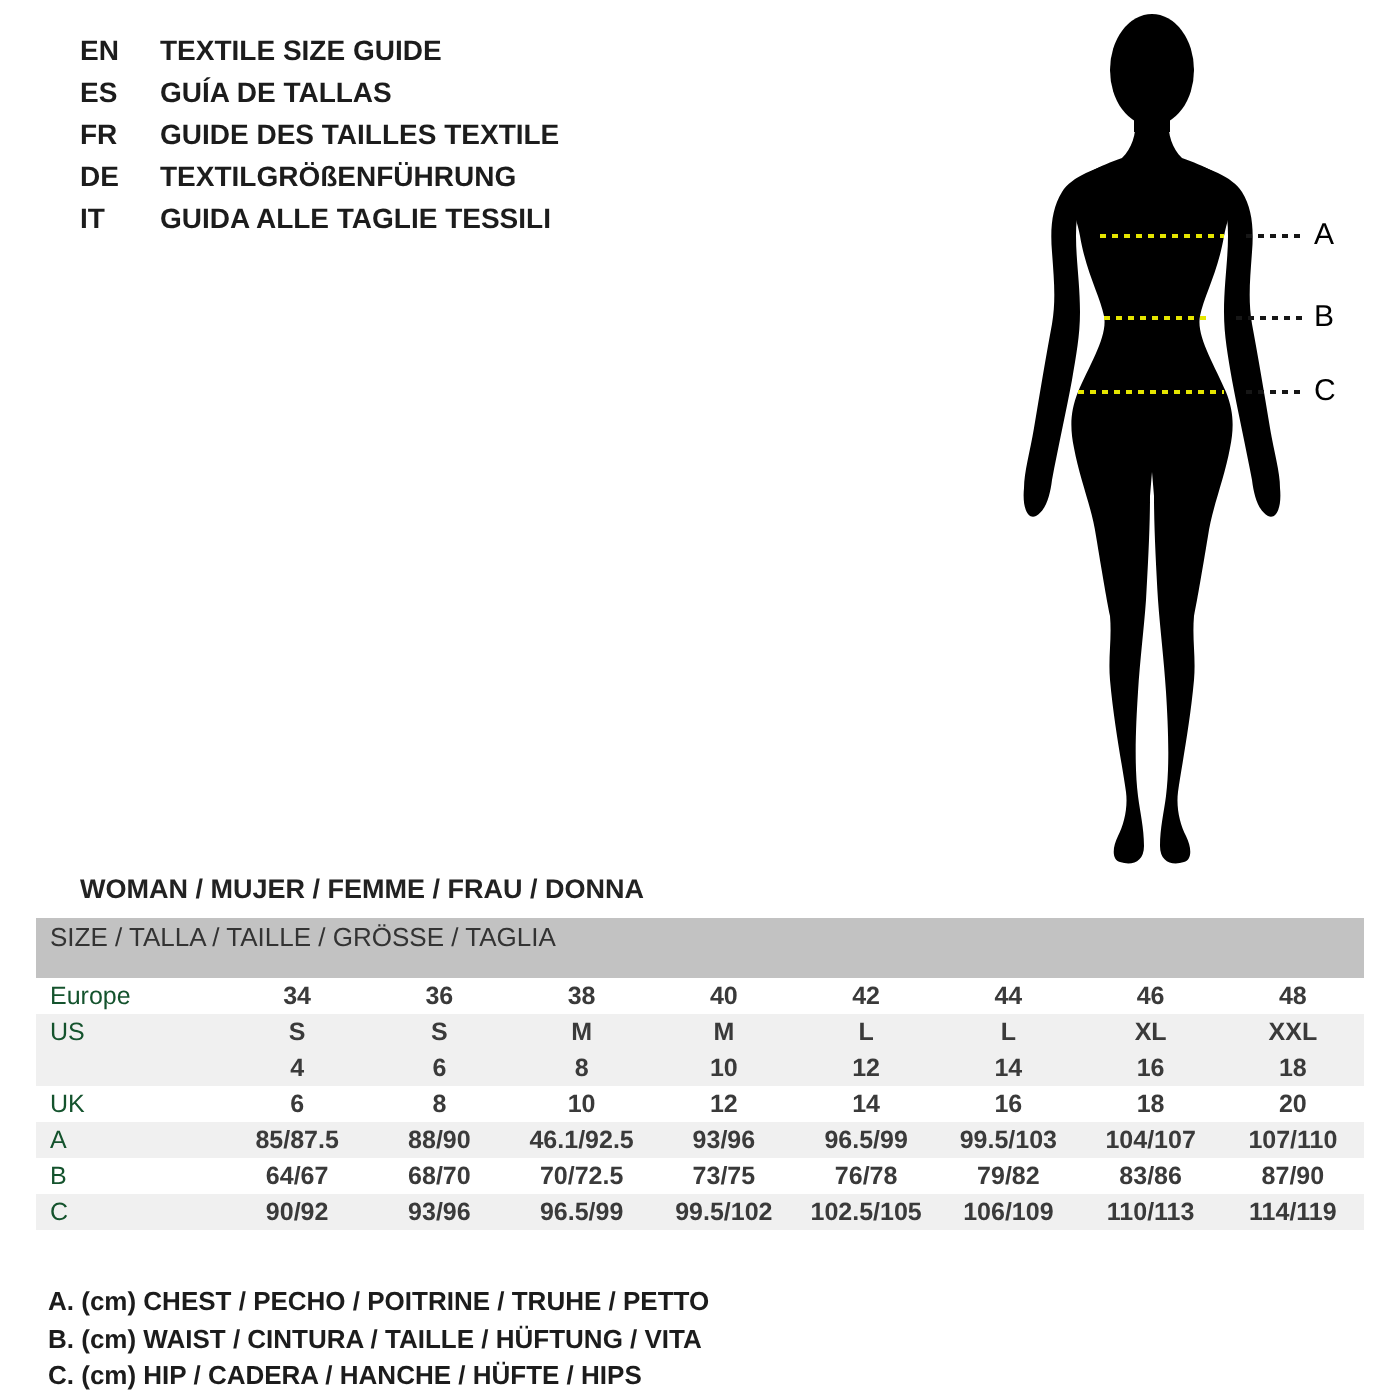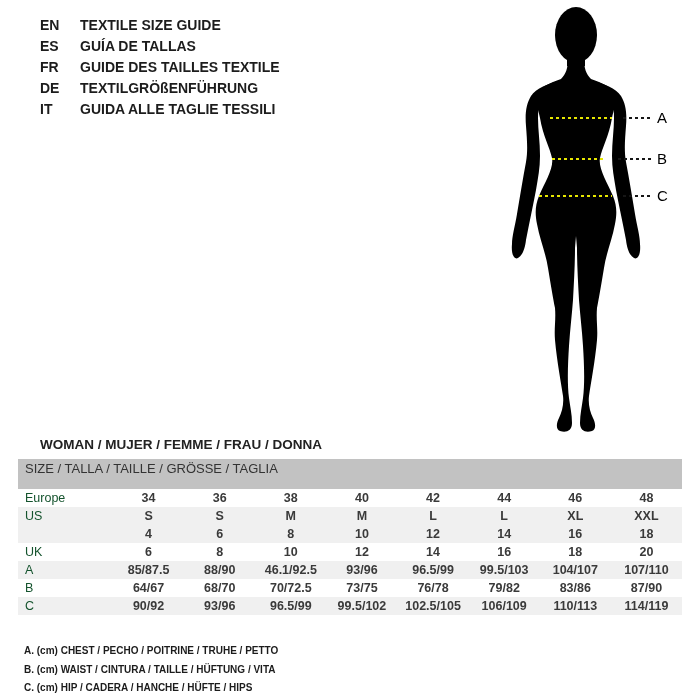--- a/index.html
+++ b/index.html
@@ -25,21 +25,21 @@
   .size-table{position:absolute;left:18px;top:459px;width:664px;font-size:12.5px;color:#3a3a3a;}
   .thead{height:30px;line-height:19px;background:var(--header-bg);color:#333;
          padding-left:7px;font-size:13px;}
   .trow{display:flex;height:18px;line-height:18px;}
   .trow.shade{background:var(--stripe-bg);}
   .tlabel{flex:0 0 88px;padding-left:7px;color:#14532d;}
   .cells{flex:1;display:grid;grid-template-columns:repeat(8,1fr);font-weight:bold;}
   .tval{text-align:center;white-space:nowrap;}
   
   .legend{position:absolute;left:24px;top:642px;}
-  .legend-line{height:18.5px;line-height:18.5px;font-size:10px;font-weight:700;color:#1c1c1c;white-space:nowrap;}
+  .legend-line{height:18.5px;line-height:18.5px;font-size:13px;font-weight:700;color:#1c1c1c;white-space:nowrap;}
 </style>
 </head>
 <body>
 
 <div class="lang-list">
   <div class="lang-row">
     <span class="lang-code">EN</span>
     <span class="lang-title">TEXTILE SIZE GUIDE</span>
   </div>
   <div class="lang-row">

